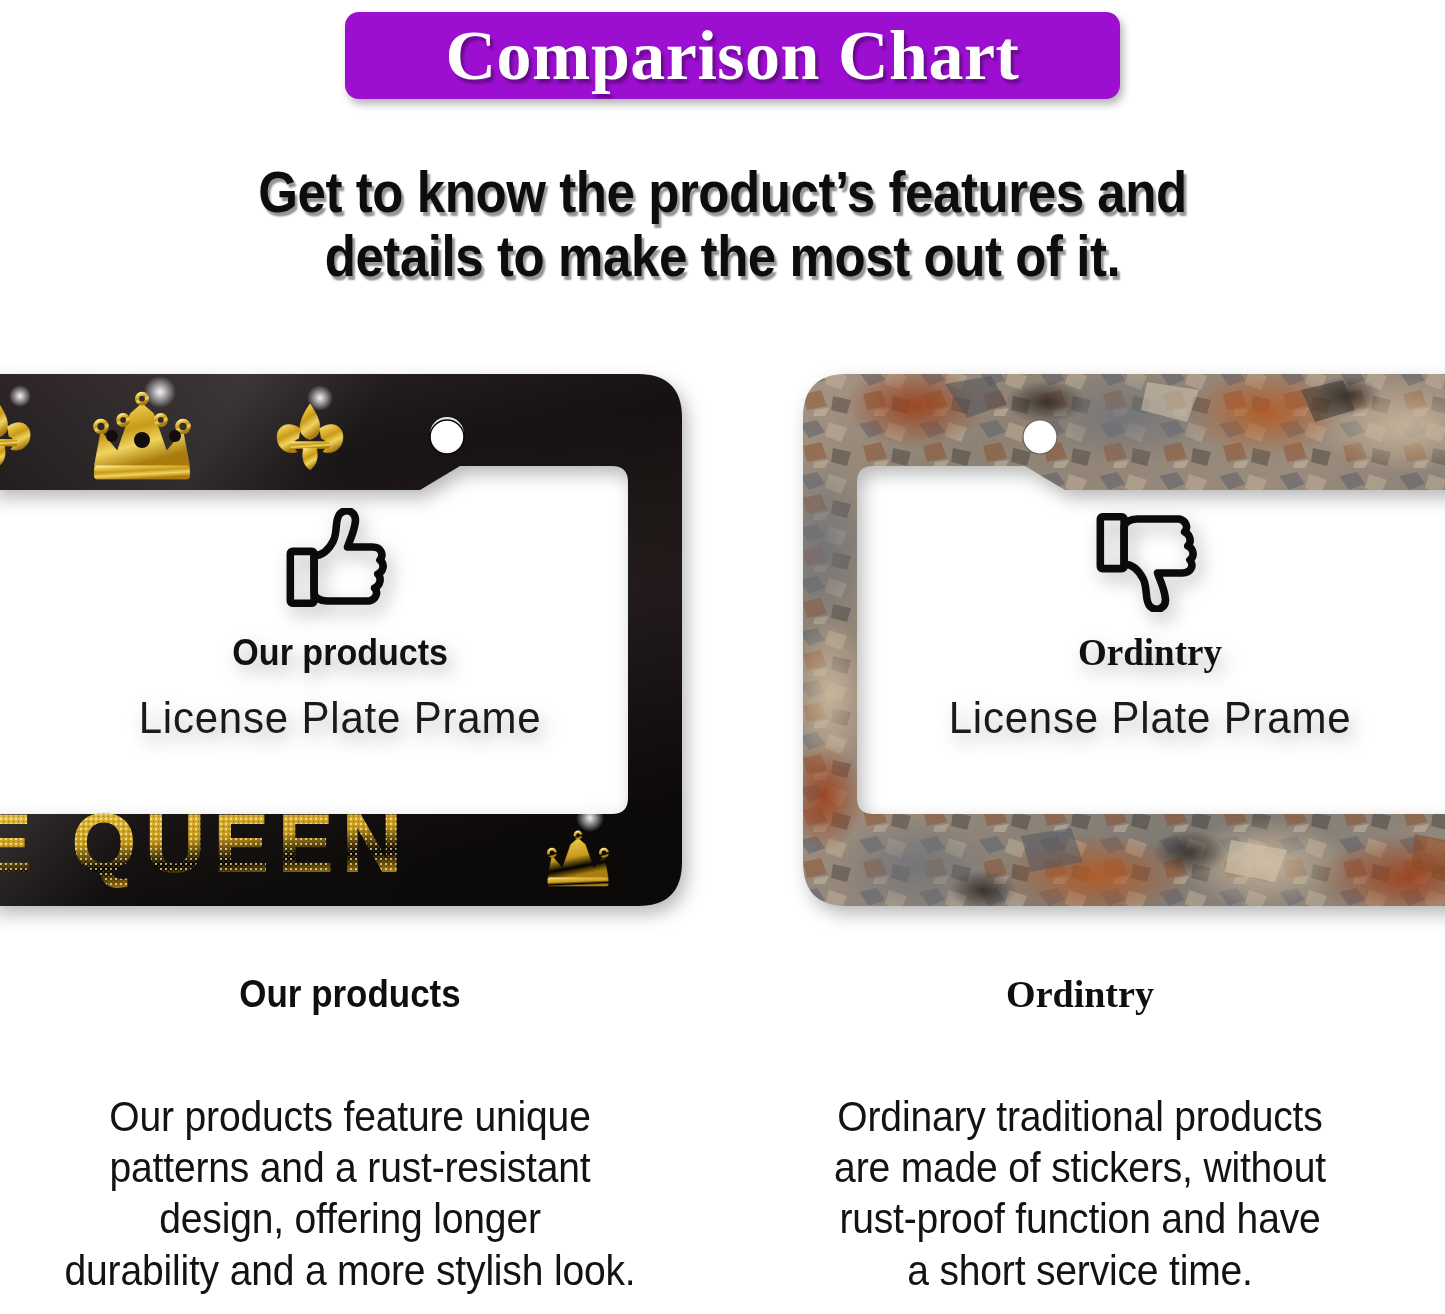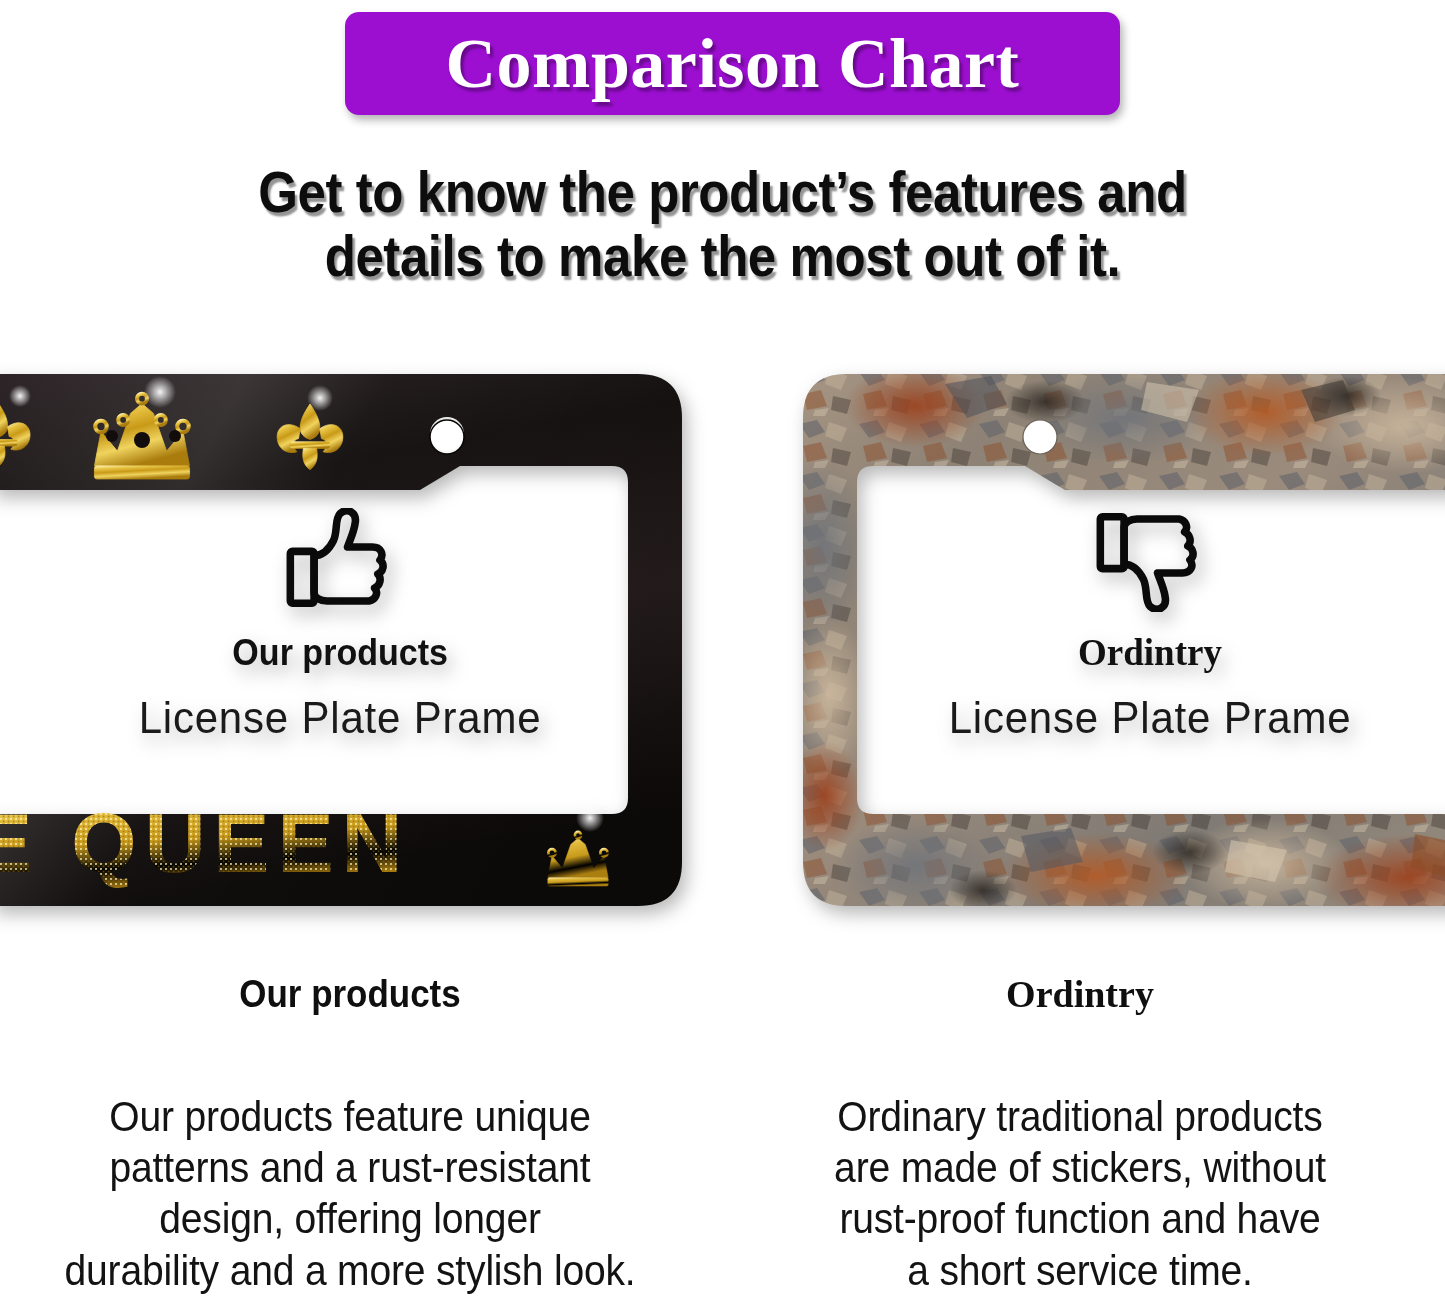--- a/index.html
+++ b/index.html
@@ -19,21 +19,21 @@
     height: 1314px;
     background: #ffffff;
   }
 
   
   .title-banner {
     position: absolute;
     left: 345px;
     top: 12px;
     width: 775px;
-    height: 103px;
+    height: 87px;
     background: #9c0fd1;
     border-radius: 14px;
     box-shadow: 3px 5px 9px rgba(0,0,0,0.30);
     display: flex;
     align-items: center;
     justify-content: center;
   }
   .title-banner-text {
     font-family: "Liberation Serif", serif;
     font-weight: bold;

